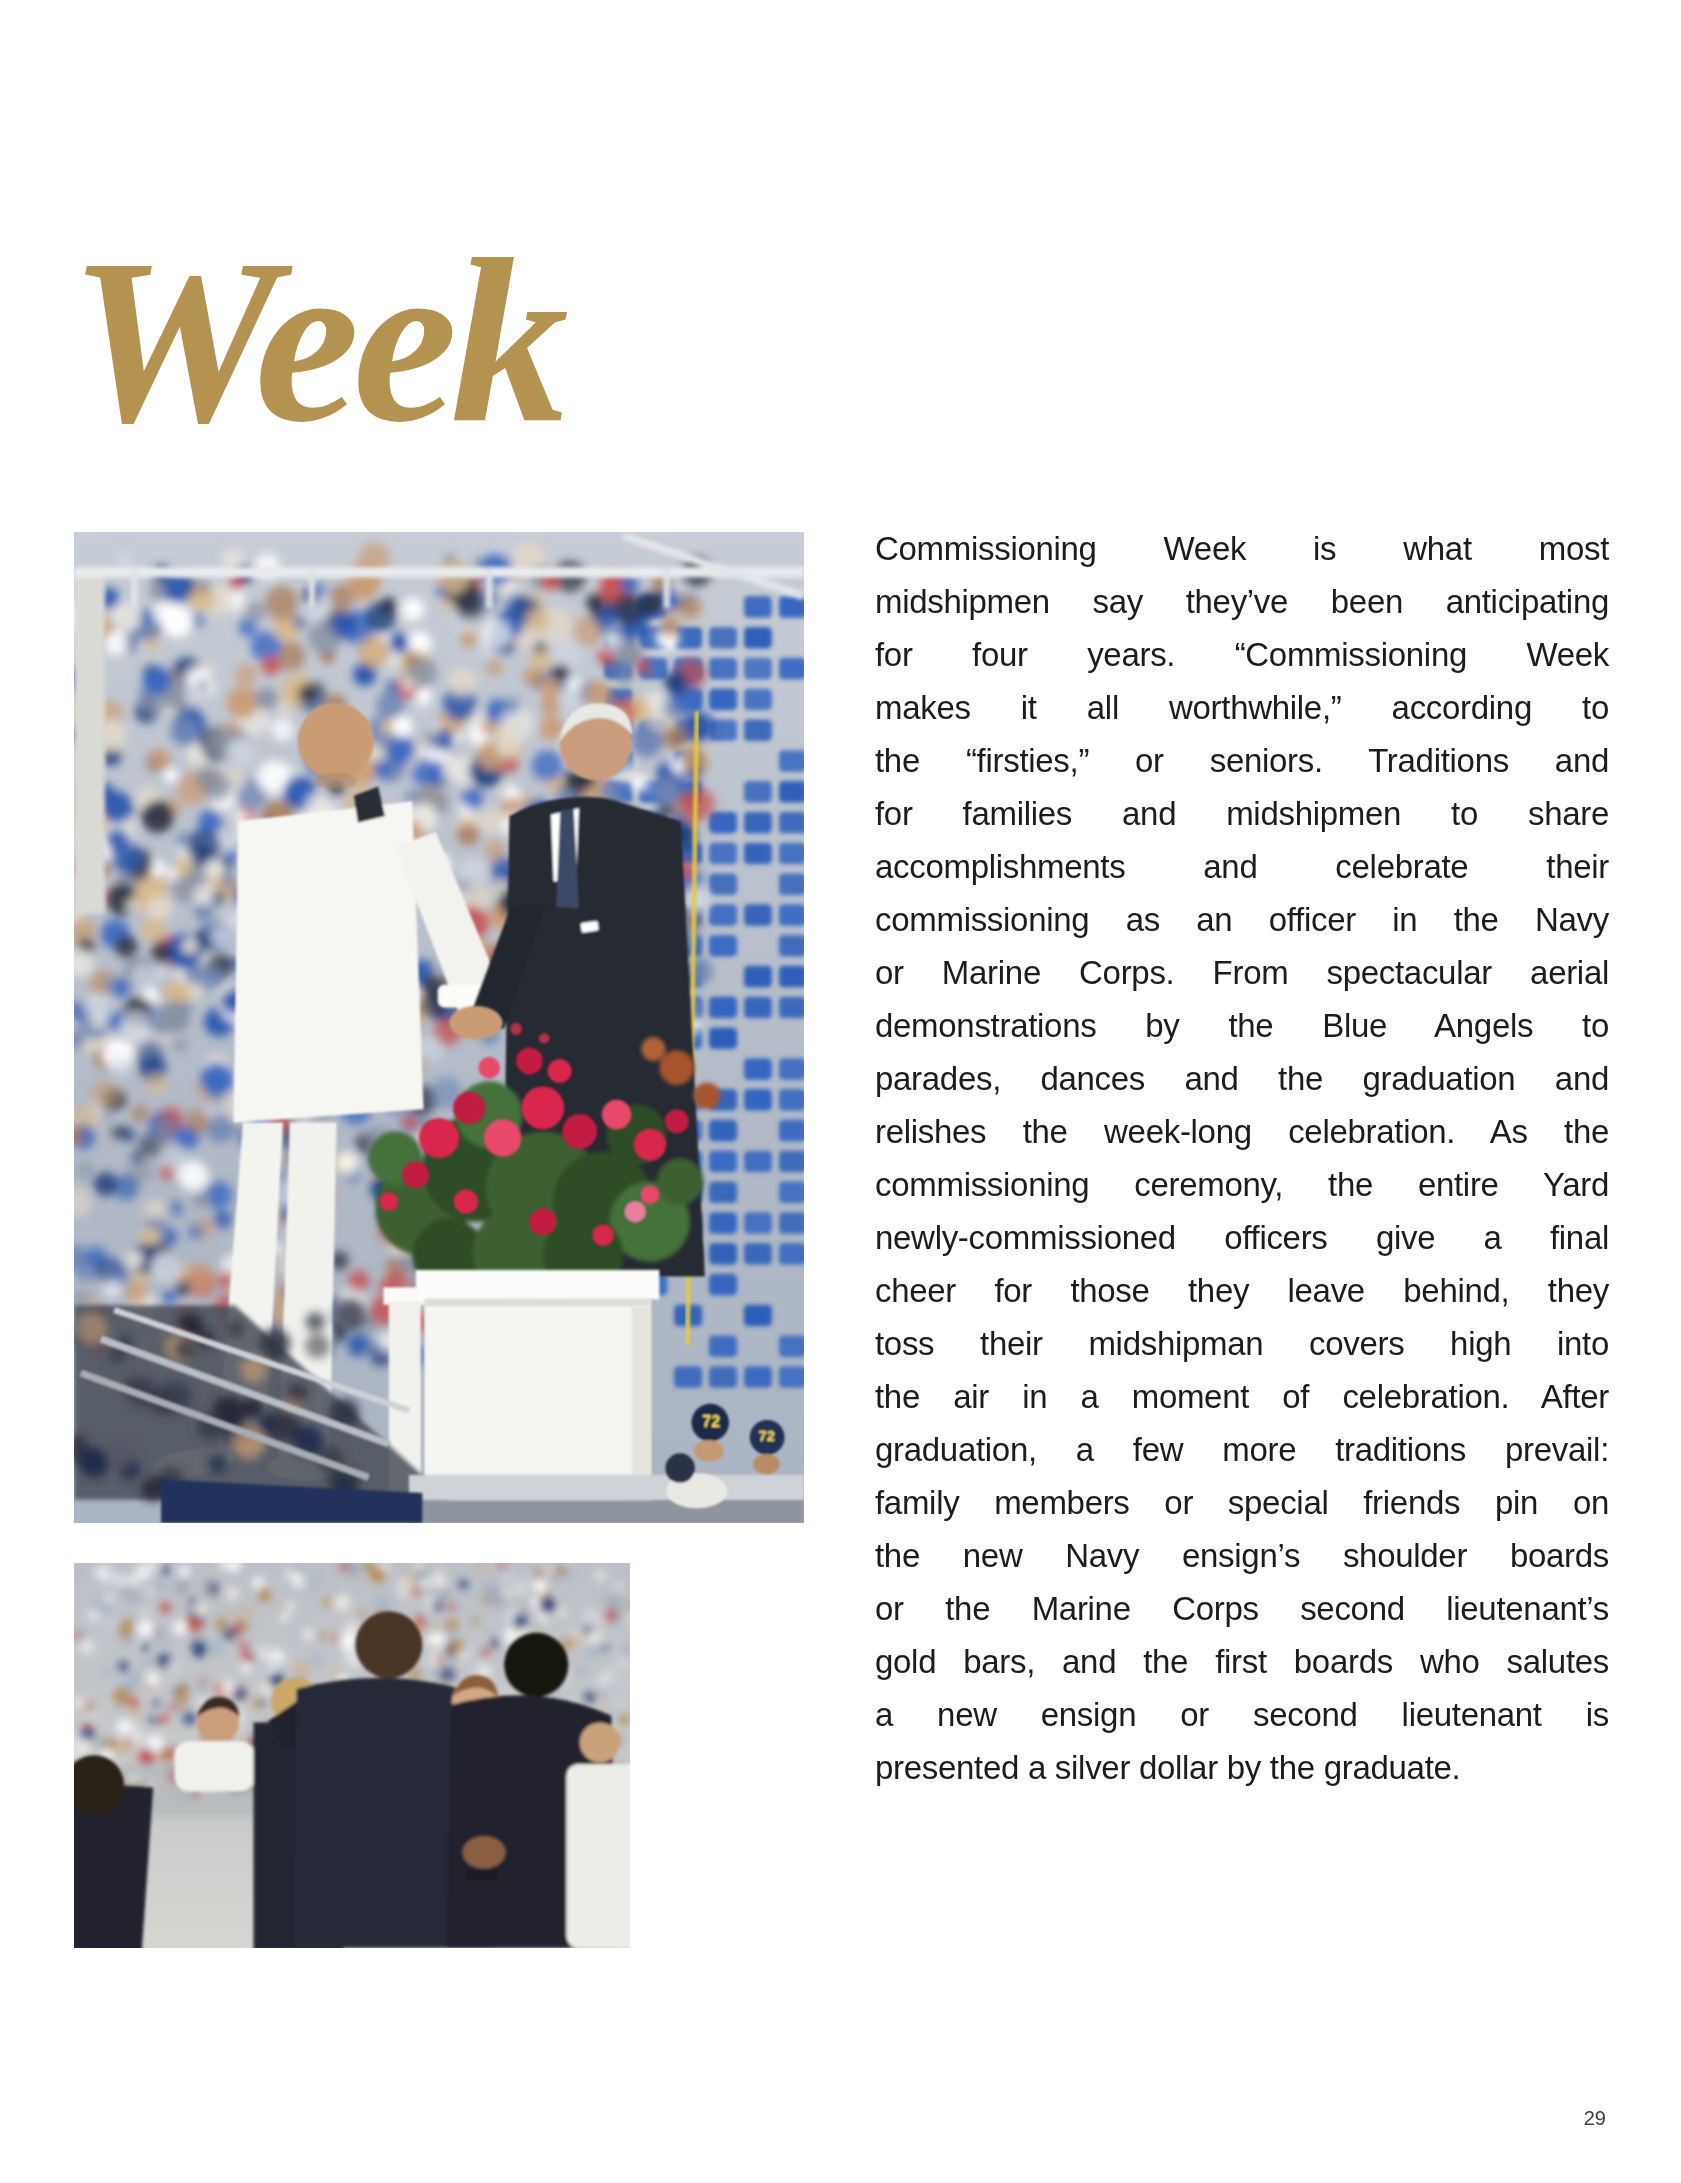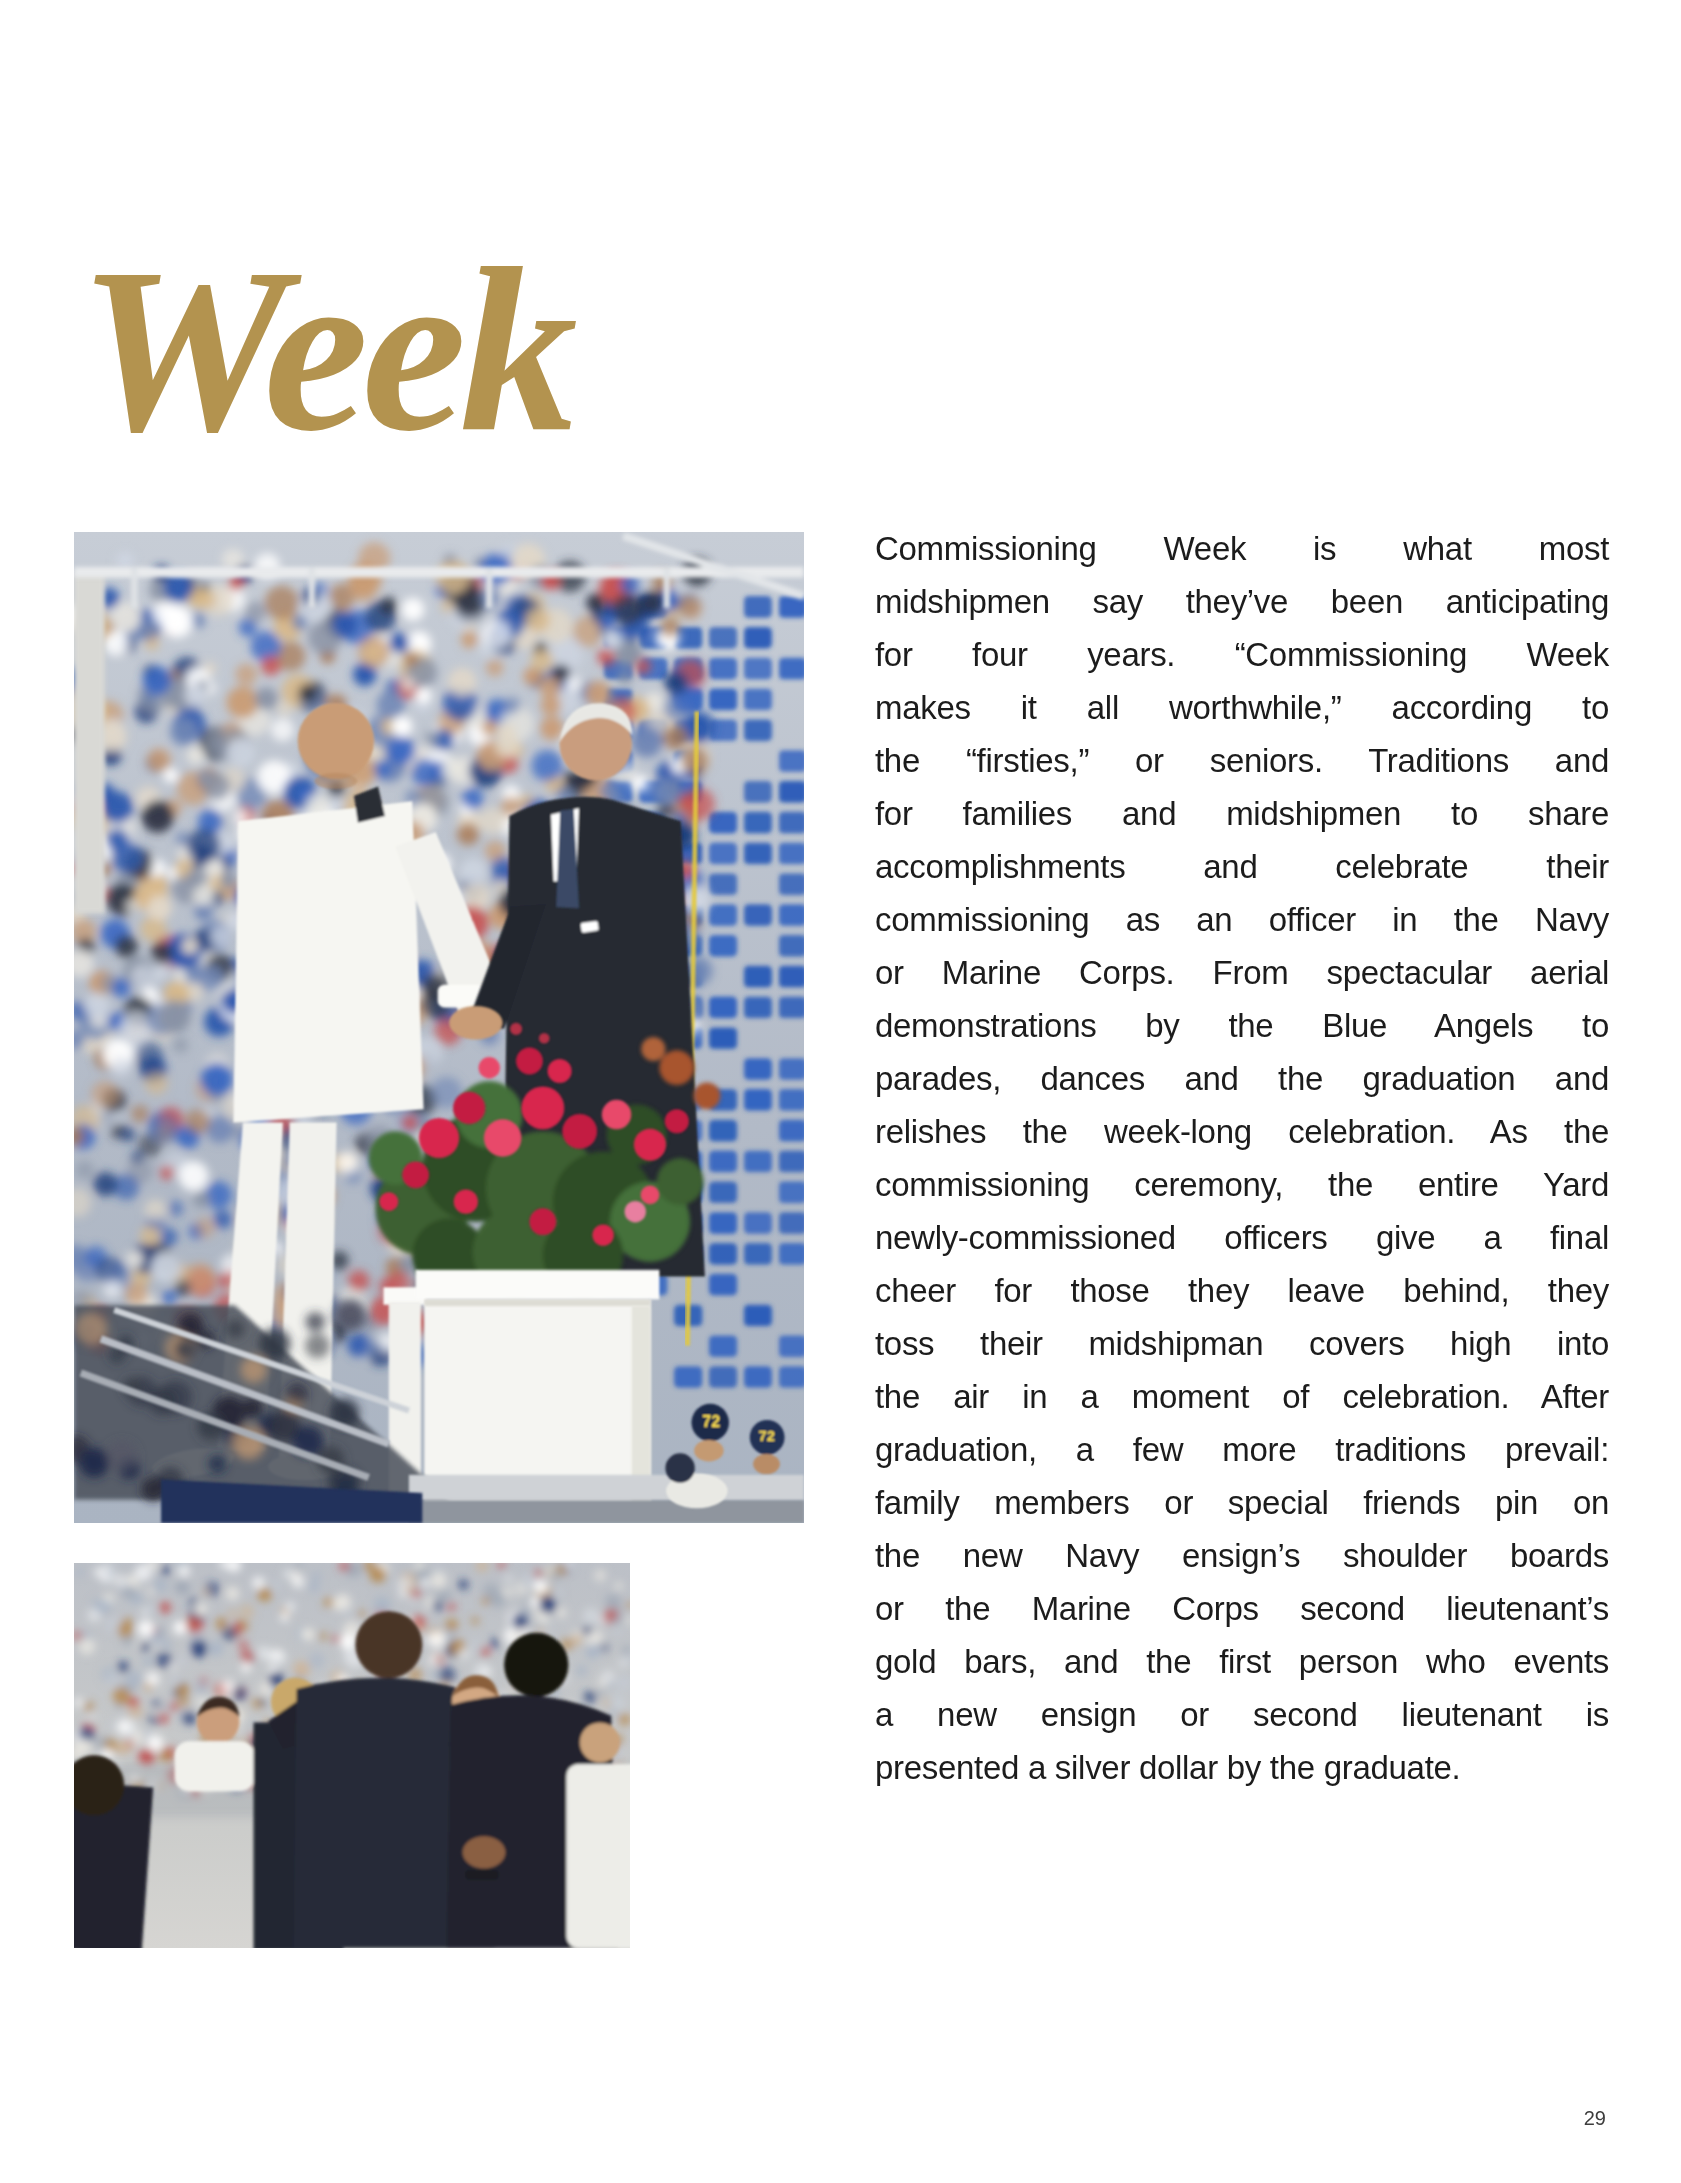--- a/index.html
+++ b/index.html
@@ -2,21 +2,21 @@
 <html style="--title-gold: #b3934f; --body-text: #1c1c1c; --page-number: #3d3d3d; --paper: #ffffff; --seat-blue: #2a5cb8; --rose-red: #d8274d; --uniform-white: #f6f6f2; --suit-navy: #262a33;font-size:10.7px"><head>
 <meta charset="utf-8">
 <style>
   html,body{margin:0;padding:0;}
   body{
     width:1681px;height:2183px;background:#ffffff;position:relative;
     font-family:"Liberation Sans",sans-serif;overflow:hidden;
   }
   .page{position:absolute;inset:0;background:var(--paper,#fff);}
   .title{
-    position:absolute;left:62px;top:216px;margin:16px;
+    position:absolute;left:62px;top:216px;margin:7px;
     font-family:"Liberation Serif",serif;font-style:italic;font-weight:700;
     font-size:236px;line-height:1;letter-spacing:-6.7px;
     color:var(--title-gold,#b3934f);white-space:nowrap;text-align:center;
   }
   .photo{position:absolute;overflow:hidden;background:#b9c0cb;}
   .photo svg{display:block;width:100%;height:100%;}
   .photo1{left:74px;top:532px;width:730px;height:991px;}
   .photo2{left:74px;top:1563px;width:556px;height:385px;}
   .article{
     position:absolute;left:875px;top:522px;width:734px;
@@ -1815,20 +1815,20 @@
       <div class="jline">relishes the week-long celebration. As the</div>
       <div class="jline">commissioning ceremony, the entire Yard</div>
       <div class="jline">newly-commissioned officers give a final</div>
       <div class="jline">cheer for those they leave behind, they</div>
       <div class="jline">toss their midshipman covers high into</div>
       <div class="jline">the air in a moment of celebration. After</div>
       <div class="jline">graduation, a few more traditions prevail:</div>
       <div class="jline">family members or special friends pin on</div>
       <div class="jline">the new Navy ensign’s shoulder boards</div>
       <div class="jline">or the Marine Corps second lieutenant’s</div>
-      <div class="jline">gold bars, and the first person who events</div>
+      <div class="jline">gold bars, and the first boards who salutes</div>
       <div class="jline">a new ensign or second lieutenant is</div>
       <div class="jline last">presented a silver dollar by the graduate.</div>
     </div>
 
   <div class="page-number">29</div>
 </div>
 
 
 </body></html>

